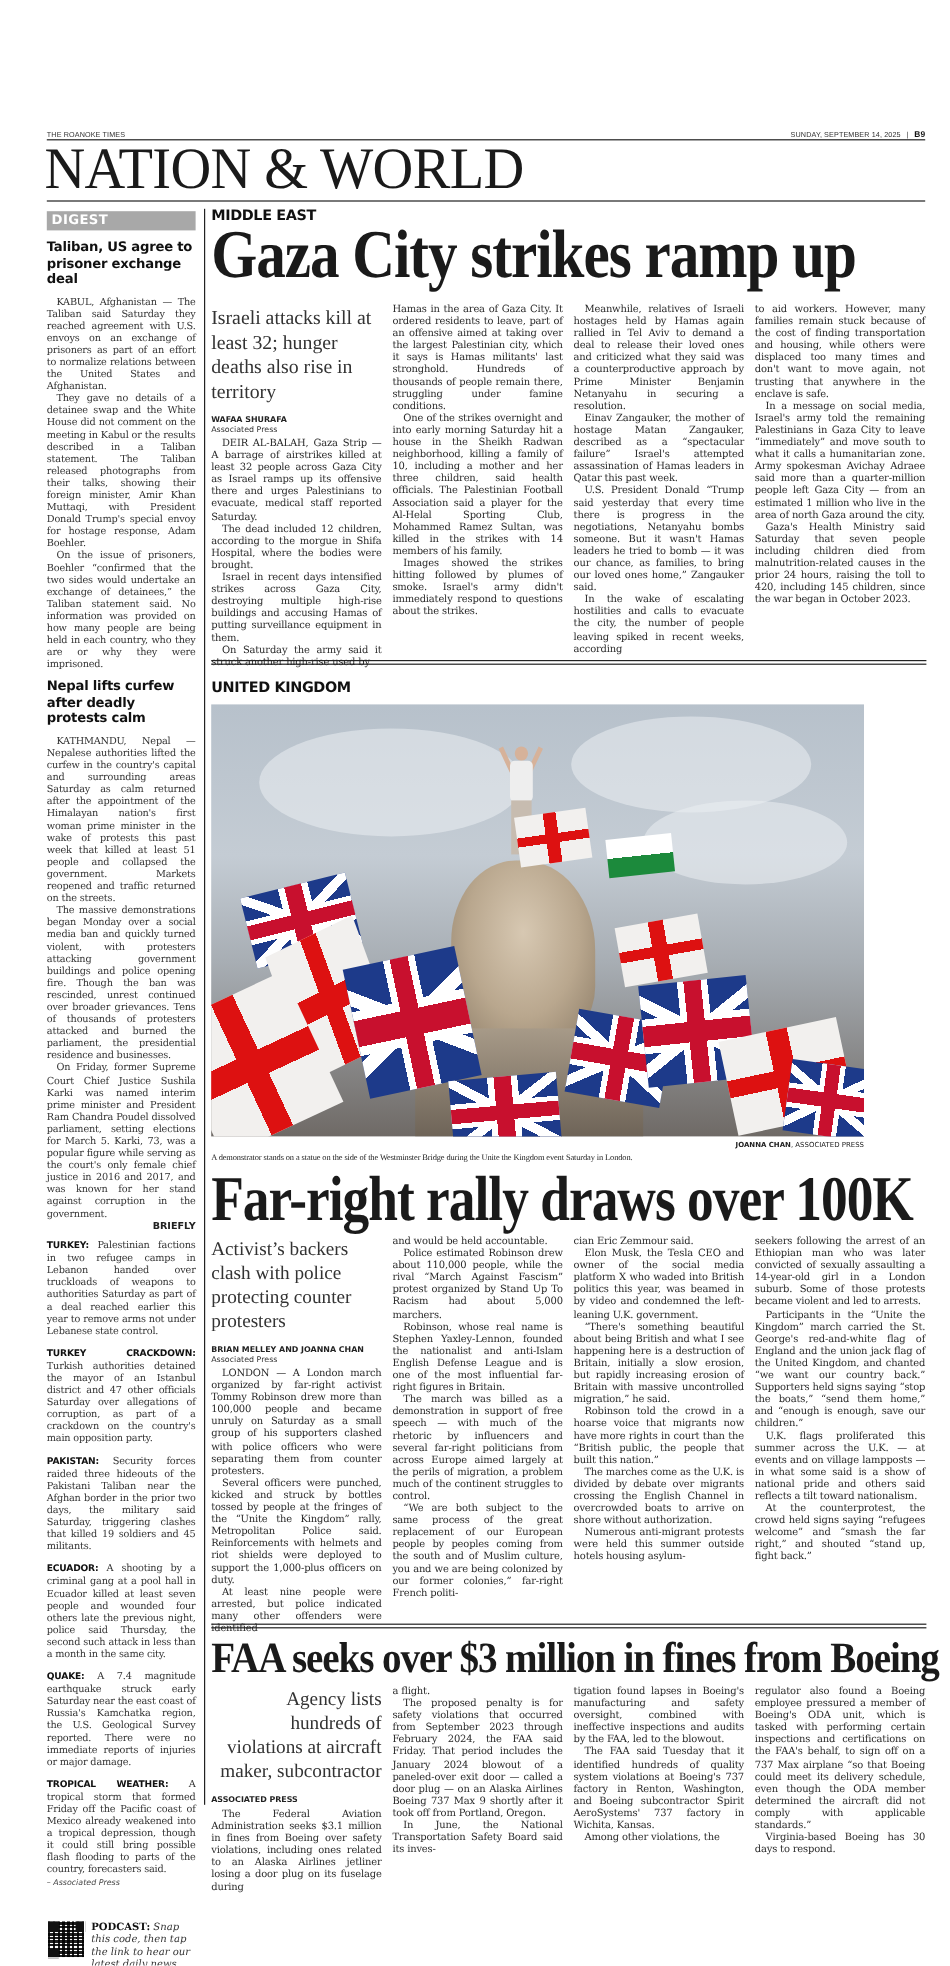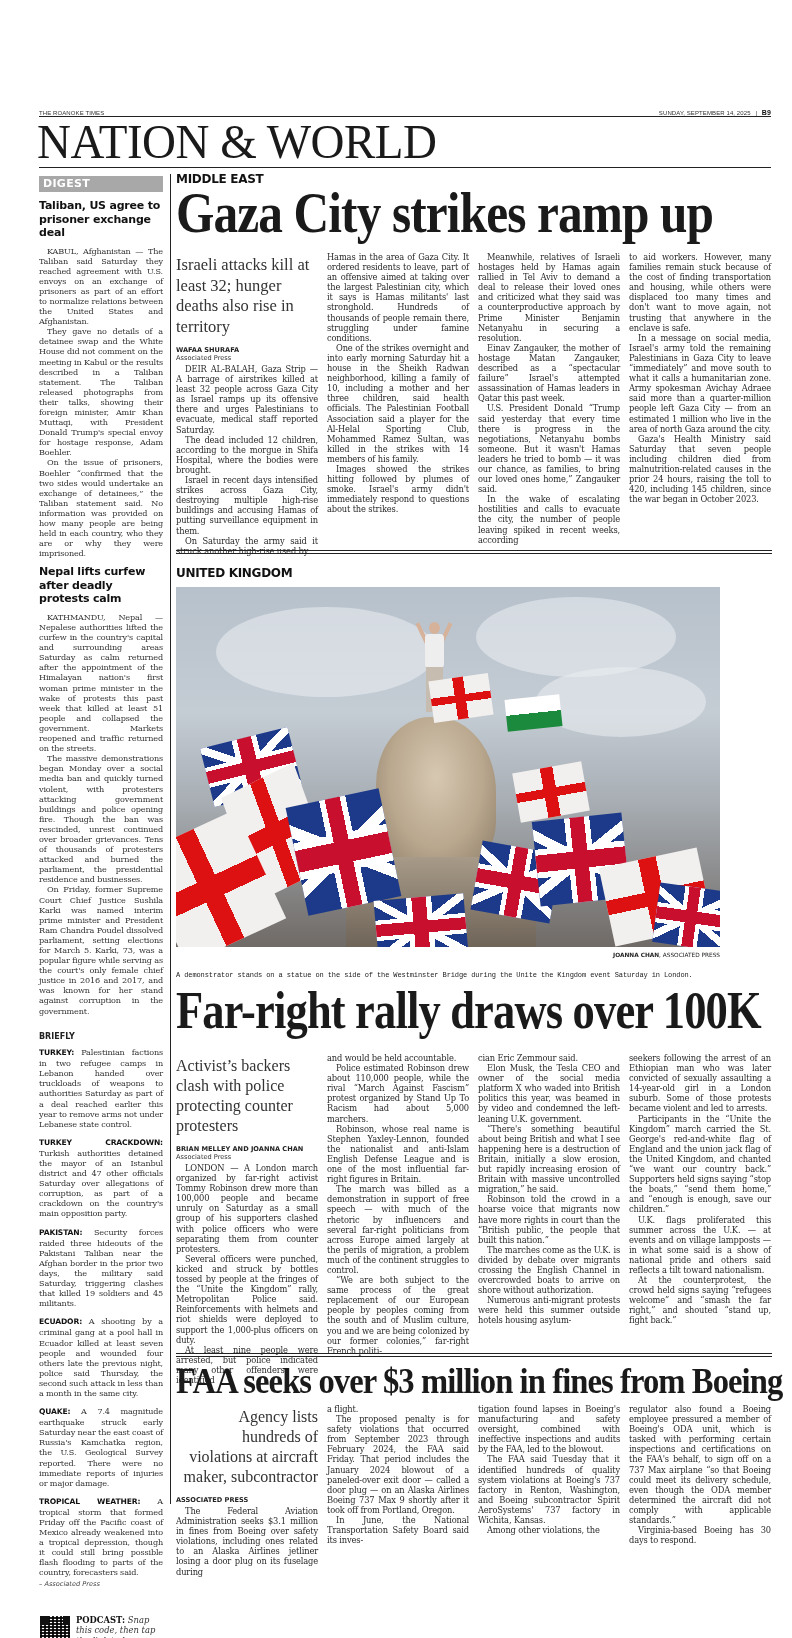--- a/index.html
+++ b/index.html
@@ -10,21 +10,21 @@
   .folio .right b { font-weight: bold; font-size: 7px; color: #111; }
   .rule-top { position: absolute; top: 116px; left: 39px; right: 21px; border-top: 1px solid #222; }
   .section-flag { position: absolute; top: 115px; left: 37px; font-family: "Liberation Serif", serif; font-size: 47px; line-height: 50px; font-weight: normal; color: #1a1a1a; letter-spacing: -0.5px; transform: scaleY(1.04); transform-origin: top left; }
   .rule-flag { position: absolute; top: 167px; left: 39px; right: 21px; border-top: 1.5px solid #222; }
 
   
   .digest { position: absolute; top: 176px; left: 39px; width: 124px; font-size: 9.1px; line-height: 10.4px; }
   .digest-label { background: #a8a8a8; color: #fff; font-family: "DejaVu Sans", sans-serif; font-weight: bold; font-size: 11px; padding: 1px 4px; height: 16px; line-height: 14px; letter-spacing: 0.3px; }
   .digest h3 { font-family: "DejaVu Sans", sans-serif; font-weight: bold; font-size: 11px; line-height: 13.5px; color: #111; margin: 7px 0 6px; letter-spacing: -0.2px; }
   .digest p { text-align: justify; text-indent: 8px; font-size: 8.1px; line-height: 10.1px; color: #333; letter-spacing: -0.15px; }
-  .briefly { font-family: "DejaVu Sans", sans-serif; font-weight: bold; font-size: 8px; text-align: left; margin: 16px 0 5px; color: #222; }
+  .briefly { font-family: "DejaVu Sans", sans-serif; font-weight: bold; font-size: 8px; text-align: right; margin: 1px 0 5px; color: #222; }
   .brief { margin-bottom: 8px; }
   .brief p { text-indent: 0; }
   .brief .tag { font-family: "DejaVu Sans", sans-serif; font-weight: bold; color: #111; font-size: 7.6px; }
   .credit-ap { font-family: "DejaVu Sans", sans-serif; font-style: italic; font-size: 6.6px; color: #444; margin-top: 1px; }
   .podcast { display: flex; gap: 5px; margin-top: 26px; }
   .qr { width: 32px; height: 32px; flex: none; background:
       linear-gradient(#111,#111) 0 0/9px 9px no-repeat,
       linear-gradient(#111,#111) 23px 0/9px 9px no-repeat,
       linear-gradient(#111,#111) 0 23px/9px 9px no-repeat,
       repeating-linear-gradient(90deg,#222 0 2px,#fff 2px 4px),
@@ -67,21 +67,21 @@
   .wales { background: linear-gradient(180deg, #fff 50%, #1c8a3c 50%); }
   .statue { position: absolute; left: 200px; top: 130px; width: 120px; height: 150px; background: radial-gradient(ellipse at 50% 40%, #d7c8b2 0%, #b9a78e 55%, #8d7d68 100%); border-radius: 45% 50% 30% 30%; }
   .plinth { position: absolute; left: 170px; top: 270px; width: 190px; height: 90px; background: linear-gradient(180deg, #a79a88, #6e6458); }
   .person { position: absolute; left: 243px; top: 35px; width: 30px; height: 95px; }
   .person .head { position: absolute; left: 10px; top: 0; width: 11px; height: 12px; border-radius: 50%; background: #d6b29a; }
   .person .torso { position: absolute; left: 6px; top: 12px; width: 19px; height: 34px; background: #eee; border-radius: 4px; }
   .person .legs { position: absolute; left: 7px; top: 45px; width: 17px; height: 45px; background: #c7bcb0; }
   .person .arm { position: absolute; top: 0; width: 4px; height: 22px; background: #d6b29a; }
   .credit-photo { font-family: "DejaVu Sans", sans-serif; font-size: 5.8px; text-align: right; width: 544px; color: #222; margin-top: 5px; }
   .credit-photo b { font-weight: bold; }
-  .caption { font-family: Liberation Mono, monospace; font-size: 7px; color: #222; margin-top: 13px; letter-spacing: -0.1px; }
+  .caption { font-family: Liberation Serif, serif; font-size: 7px; color: #222; margin-top: 3px; letter-spacing: -0.1px; }
 </style>
 </head>
 <body>
 
 <div class="folio">
   <span>THE ROANOKE TIMES</span>
   <span class="right">
     <span>SUNDAY, SEPTEMBER 14, 2025</span>
     <span style="margin:0 3px">|</span>
     <b>B9</b>
@@ -200,21 +200,21 @@
       <div class="flag stg" style="left:430px;top:270px;width:100px;height:80px;transform:rotate(-12deg);"></div>
       <div class="flag uj" style="left:480px;top:300px;width:70px;height:60px;transform:rotate(8deg);"></div>
       <div class="flag uj" style="left:200px;top:310px;width:90px;height:60px;transform:rotate(-5deg);"></div>
     </div>
     <figcaption>
       <div class="credit-photo"><b>JOANNA CHAN</b><span>, ASSOCIATED PRESS</span></div>
       <div class="caption">A demonstrator stands on a statue on the side of the Westminster Bridge during the Unite the Kingdom event Saturday in London.</div>
     </figcaption>
   </figure>
   <h1 class="headline" style="font-size:53px; line-height:54px; margin-top:4px; transform:scaleX(0.84);">Far-right rally draws over 100K</h1>
-  <div class="story body" style="margin-top:16px;">
+  <div class="story body" style="margin-top:2px;">
     <div>
       <div class="deck" style="font-size:16px;line-height:20px;">Activist’s backers clash with police protecting counter protesters</div>
       <div class="byline">BRIAN MELLEY AND JOANNA CHAN</div>
       <div class="agency">Associated Press</div>
       <p>LONDON — A London march organized by far-right activist Tommy Robinson drew more than 100,000 people and became unruly on Saturday as a small group of his supporters clashed with police officers who were separating them from counter protesters.</p>
       <p>Several officers were punched, kicked and struck by bottles tossed by people at the fringes of the “Unite the Kingdom” rally, Metropolitan Police said. Reinforcements with helmets and riot shields were deployed to support the 1,000-plus officers on duty.</p>
       <p>At least nine people were arrested, but police indicated many other offenders were identified</p>
     </div>
     <div>
       <p class="cont">and would be held accountable.</p>

